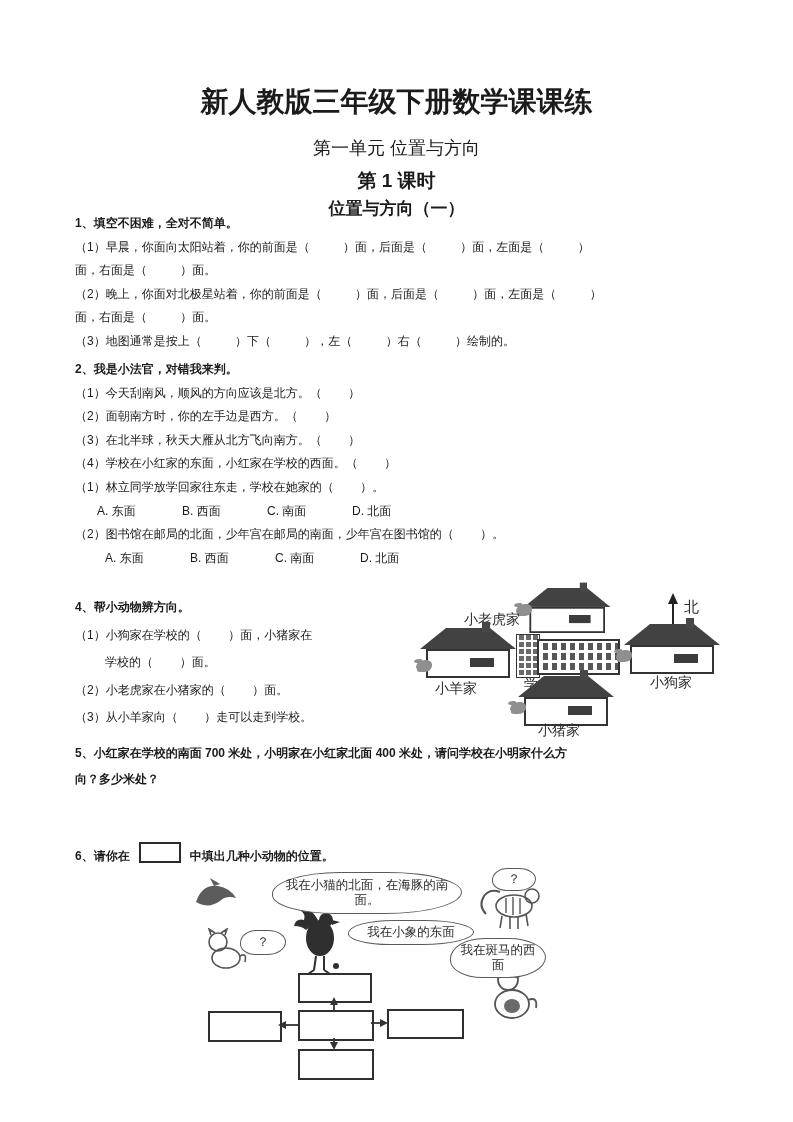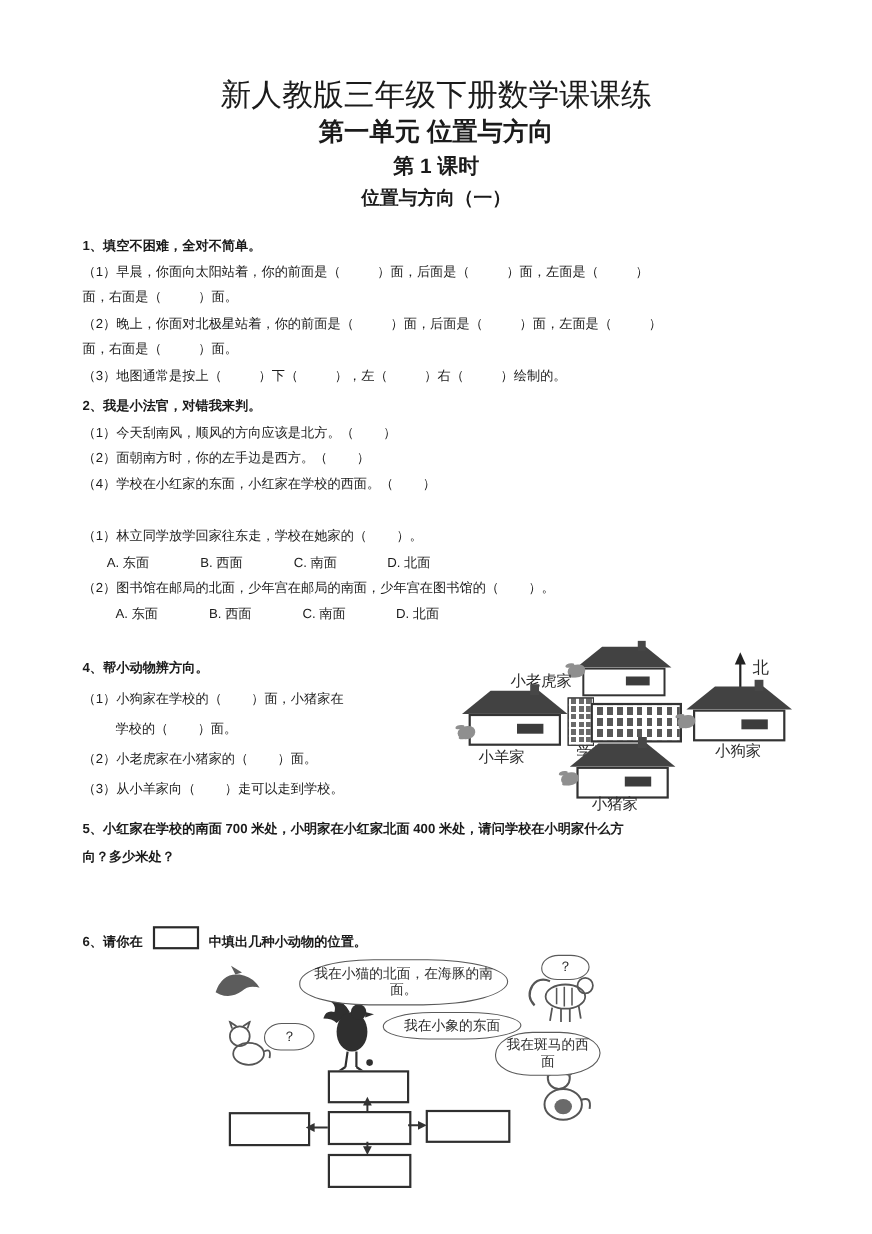--- a/index.html
+++ b/index.html
@@ -1,21 +1,21 @@
 <!DOCTYPE html>
 <html><head>
 <meta charset="utf-8">
 <style>
   html,body{margin:0;padding:0;background:#e8e8e8;}
   .page{position:relative;width:793px;height:1122px;background:#ffffff;margin:0 auto;
         font-family:"Liberation Sans","DejaVu Sans",sans-serif;color:#1b1b1b;overflow:hidden;}
   
   .hdr{position:absolute;top:70px;left:0;width:100%;text-align:center;}
-  .hdr .t1{font-size:28px;font-weight:normal;line-height:32px;margin:0;}
-  .hdr .t2{font-size:23px;font-weight:bold;line-height:28px;margin:3px 0 0 0;}
+  .hdr .t1{font-size:28px;font-weight:bold;line-height:32px;margin:16px;}
+  .hdr .t2{font-size:18px;font-weight:normal;line-height:28px;margin:3px 0 0 0;}
   .hdr .t3{font-size:19px;font-weight:bold;line-height:24px;margin:7px 0 0 0;}
   .hdr .t4{font-size:17px;font-weight:bold;line-height:22px;margin:5px 0 0 0;}
   
   .sec{position:absolute;left:75px;right:52px;}
   .sec p{margin:0;font-size:12px;line-height:23.5px;white-space:pre-wrap;}
   .bh{font-weight:bold;}
   .opts{padding-left:22px;}
   .opts span{display:inline-block;min-width:85px;}
   .opts.o2{padding-left:30px;}
   .indent{padding-left:30px;}
@@ -71,20 +71,21 @@
     <p>面，右面是（          ）面。</p>
     <p>（2）晚上，你面对北极星站着，你的前面是（          ）面，后面是（          ）面，左面是（          ）</p>
     <p>面，右面是（          ）面。</p>
     <p>（3）地图通常是按上（          ）下（          ），左（          ）右（          ）绘制的。</p>
   </div>
 
   <div class="sec" style="top:358px">
     <p class="bh">2、我是小法官，对错我来判。</p>
     <p>（1）今天刮南风，顺风的方向应该是北方。（        ）</p>
     <p>（2）面朝南方时，你的左手边是西方。（        ）</p>
+    <p>（3）在北半球，秋天大雁从北方飞向南方。（        ）</p>
     <p>（4）学校在小红家的东面，小红家在学校的西面。（        ）</p>
   </div>
 
   <div class="sec" style="top:476px">
     <p>（1）林立同学放学回家往东走，学校在她家的（        ）。</p>
     <p class="opts"><span>A. 东面</span><span>B. 西面</span><span>C. 南面</span><span>D. 北面</span></p>
     <p>（2）图书馆在邮局的北面，少年宫在邮局的南面，少年宫在图书馆的（        ）。</p>
     <p class="opts o2"><span>A. 东面</span><span>B. 西面</span><span>C. 南面</span><span>D. 北面</span></p>
   </div>
 

